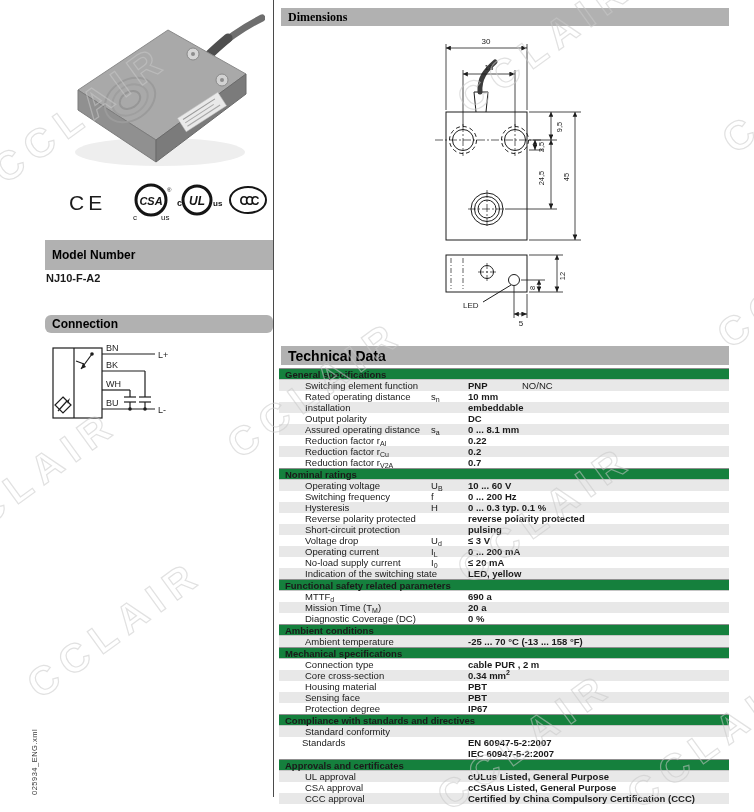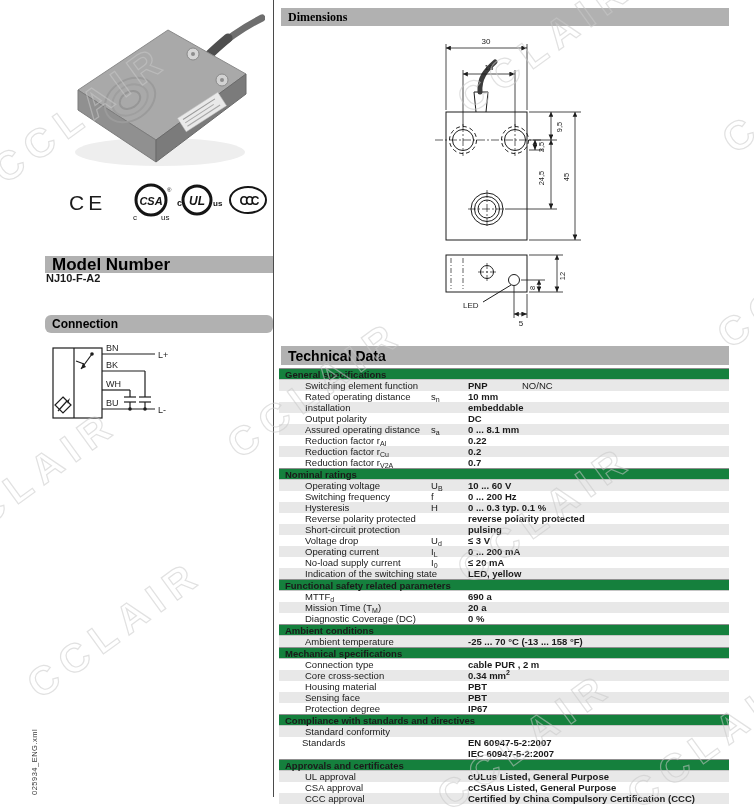--- a/index.html
+++ b/index.html
@@ -5,21 +5,21 @@
   html,body{margin:0;padding:0;background:#888;}
   #page{position:relative;width:754px;height:812px;background:#ffffff;overflow:hidden;
         font-family:"Liberation Sans","DejaVu Sans",sans-serif;color:#1a1a1a;}
   .divider{position:absolute;left:273px;top:0;width:1px;height:797px;background:#4a4a4a;}
   .bar{position:absolute;background:#b1b1b1;color:#000;font-weight:bold;display:flex;align-items:center;}
   .bar-right{left:281px;width:448px;}
   .bar-left{left:45px;width:228px;}
   .bar .t{padding-left:7px;}
   #dim-bar{top:8px;height:18px;font-size:12px;font-family:Liberation Serif, serif;}
   #tech-bar{top:346px;height:19px;font-size:14px;}
-  #model-bar{top:256px;height:17px;font-size:17px;}
+  #model-bar{top:240px;height:30px;font-size:12px;}
   #conn-bar{top:315px;height:18px;font-size:12px;border-radius:6px;}
   #model-number{position:absolute;left:46px;top:272px;font-size:11px;font-weight:bold;}
   .abs{position:absolute;}
   
   #tech-table{position:absolute;left:279px;top:368px;width:450px;font-size:9.5px;line-height:11px;}
   .sec{font-weight:bold;height:12px;line-height:11px;padding-left:6px;
        border-top:1px solid #8f8f8f;border-bottom:1px solid #c6c6c6;box-sizing:border-box;background:#15803d;}
   .trow{position:relative;min-height:11px;}
   .trow.shade{background:#e8e8e8;}
   .lbl{display:inline-block;padding-left:26px;}

